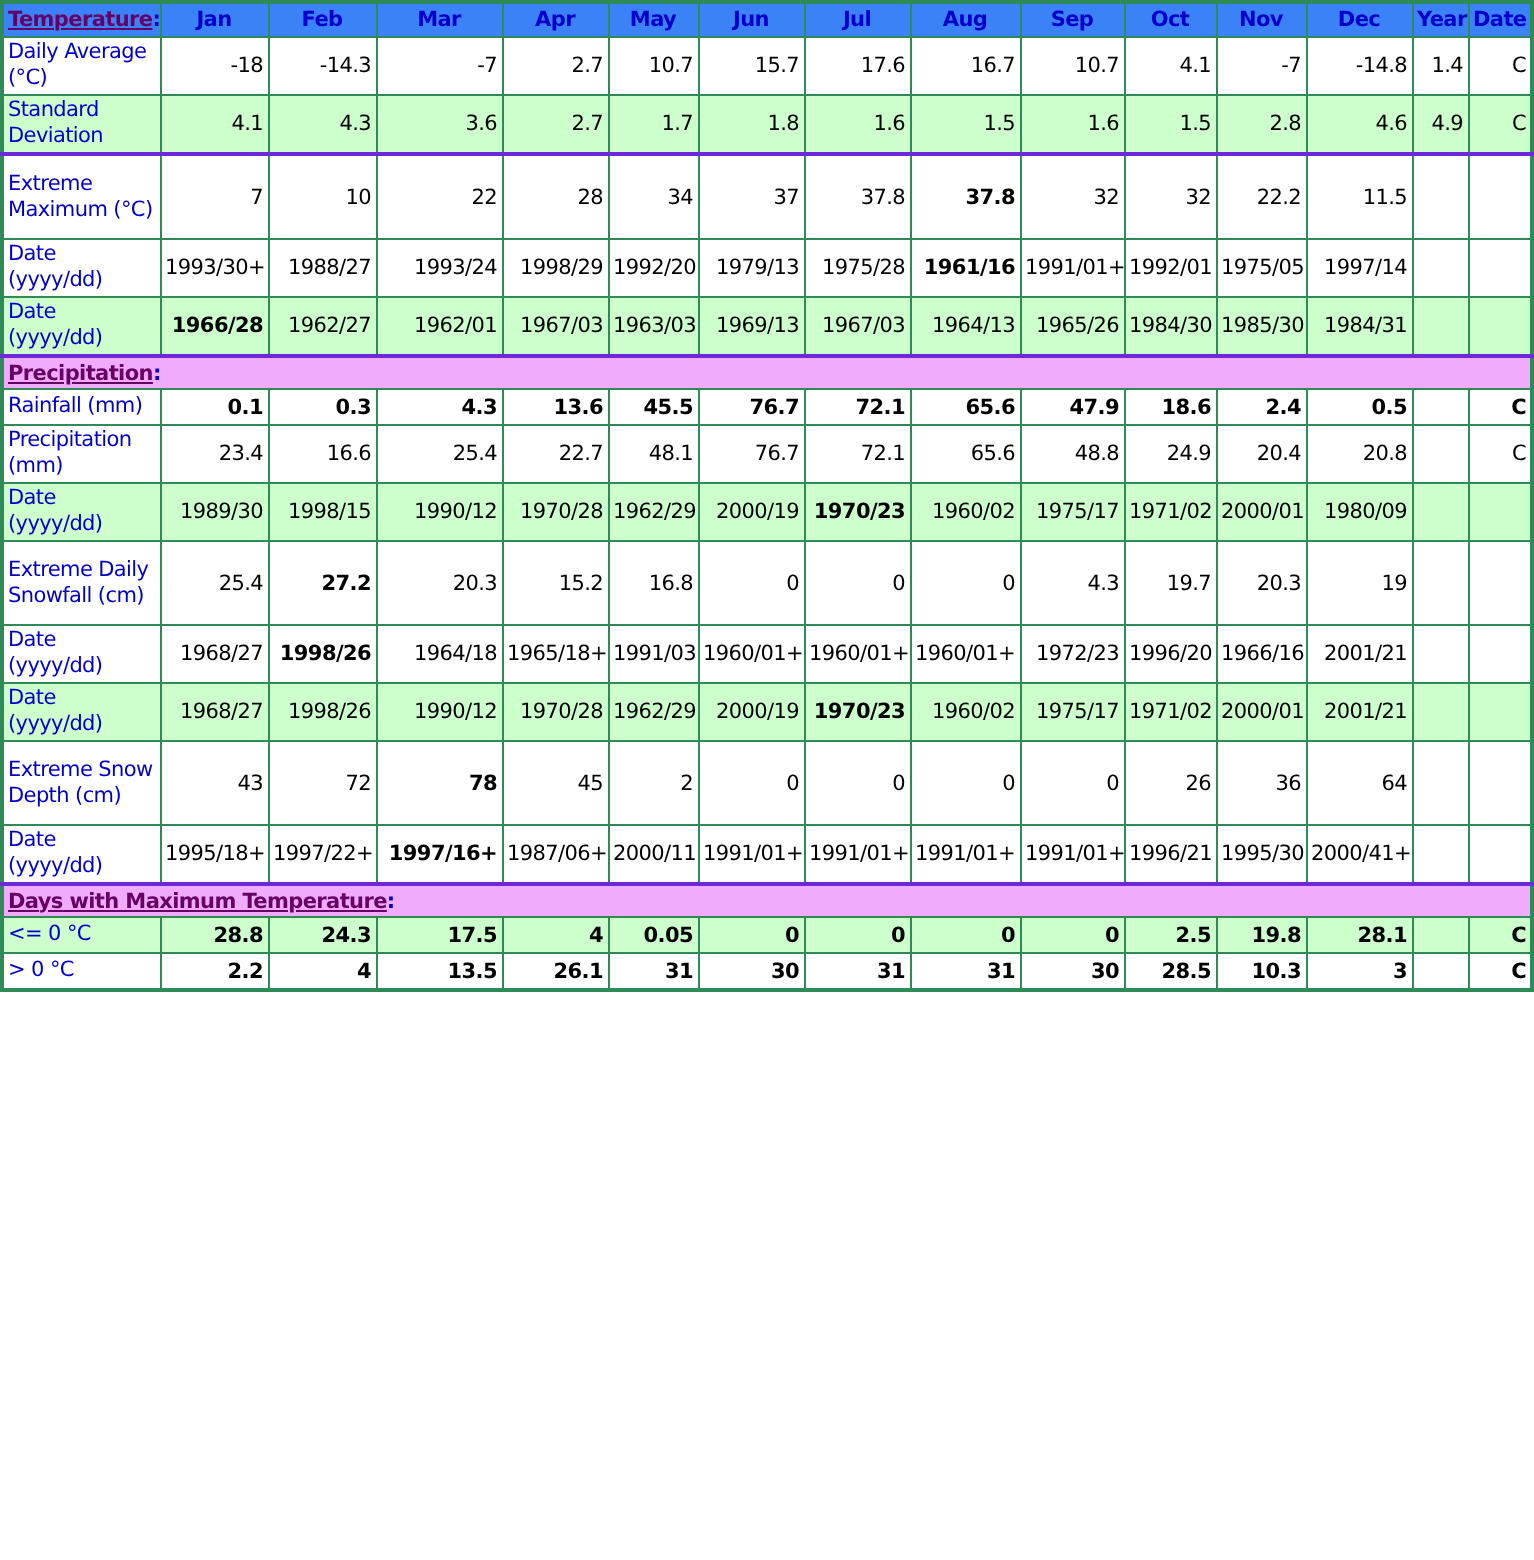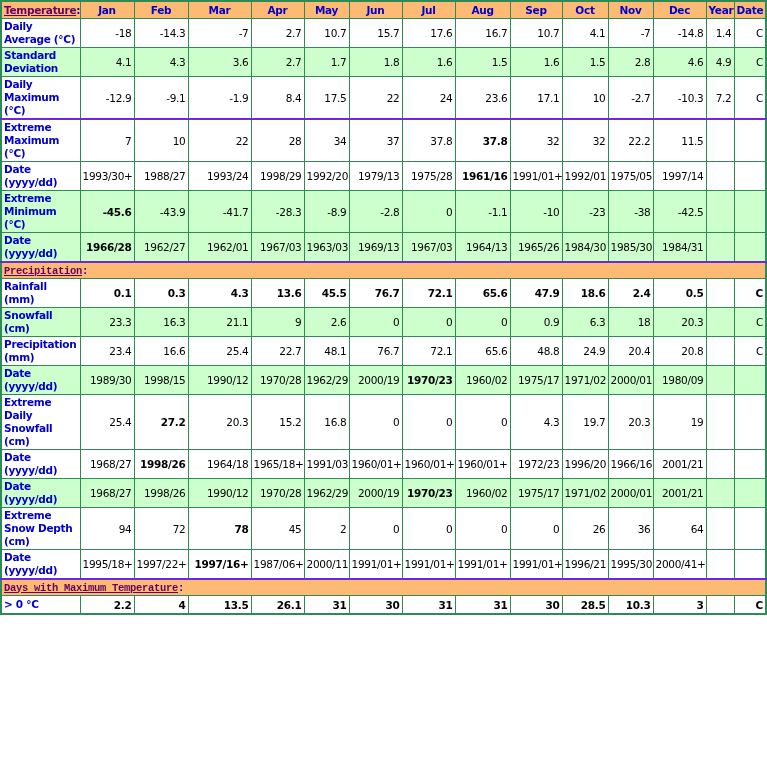--- a/index.html
+++ b/index.html
@@ -18,46 +18,46 @@
     text-align: right;
     vertical-align: middle;
     color: #000;
     overflow: hidden;
     white-space: nowrap;
   }
   table.climate th {
     color: #0000cc;
     font-weight: bold;
     text-align: center;
-    background: #fdba74;
+    background: #3b82f6;
     height: 16px;
   }
   table.climate td.lbl {
     color: #0000cc;
-    font-weight: bold;
+    font-weight: normal;
     text-align: left;
     white-space: normal;
     line-height: 13px;
     padding: 1px 2px;
   }
   table.climate th.section, table.climate td.section {
     text-align: left;
     color: #0000cc;
     font-weight: bold;
     height: 15px;
   }
   .section a { color: #660066; text-decoration: underline; }
   tr.g td { background: #ccffcc; }
   tr.w td { background: #ffffff; }
   tr.sep td { border-top: 2px solid #6d28d9; }
   td.b { font-weight: bold; }
   tr.h2 td { height: 26px; }
   tr.h3 td { height: 39px; }
   tr.h1 td { height: 15px; font-weight: bold; }
-  tr.secrow td { background: #fdba74; font-family: Liberation Mono, monospace; }
+  tr.secrow td { background: #f0abfc; }
 </style>
 </head>
 <body>
 
 <table class="climate">
   <colgroup>
     <col style="width:79px">
       <col style="width:54px">
       <col style="width:54px">
       <col style="width:63px">
@@ -121,37 +121,20 @@
         <td>1.8</td>
         <td>1.6</td>
         <td>1.5</td>
         <td>1.6</td>
         <td>1.5</td>
         <td>2.8</td>
         <td>4.6</td>
         <td>4.9</td>
         <td>C</td>
       </tr>
-      <tr class="w h3">
-        <td class="lbl">Daily Maximum (°C)</td>
-        <td>-12.9</td>
-        <td>-9.1</td>
-        <td>-1.9</td>
-        <td>8.4</td>
-        <td>17.5</td>
-        <td>22</td>
-        <td>24</td>
-        <td>23.6</td>
-        <td>17.1</td>
-        <td>10</td>
-        <td>-2.7</td>
-        <td>-10.3</td>
-        <td>7.2</td>
-        <td>C</td>
-      </tr>
       <tr class="w h3 sep">
         <td class="lbl">Extreme Maximum (°C)</td>
         <td>7</td>
         <td>10</td>
         <td>22</td>
         <td>28</td>
         <td>34</td>
         <td>37</td>
         <td>37.8</td>
         <td class="b">37.8</td>
@@ -172,37 +155,20 @@
         <td>1979/13</td>
         <td>1975/28</td>
         <td class="b">1961/16</td>
         <td>1991/01+</td>
         <td>1992/01</td>
         <td>1975/05</td>
         <td>1997/14</td>
         <td></td>
         <td></td>
       </tr>
-      <tr class="g h3">
-        <td class="lbl">Extreme Minimum (°C)</td>
-        <td class="b">-45.6</td>
-        <td>-43.9</td>
-        <td>-41.7</td>
-        <td>-28.3</td>
-        <td>-8.9</td>
-        <td>-2.8</td>
-        <td>0</td>
-        <td>-1.1</td>
-        <td>-10</td>
-        <td>-23</td>
-        <td>-38</td>
-        <td>-42.5</td>
-        <td></td>
-        <td></td>
-      </tr>
       <tr class="g h2">
         <td class="lbl">Date (yyyy/dd)</td>
         <td class="b">1966/28</td>
         <td>1962/27</td>
         <td>1962/01</td>
         <td>1967/03</td>
         <td>1963/03</td>
         <td>1969/13</td>
         <td>1967/03</td>
         <td>1964/13</td>
@@ -226,37 +192,20 @@
         <td>76.7</td>
         <td>72.1</td>
         <td>65.6</td>
         <td>47.9</td>
         <td>18.6</td>
         <td>2.4</td>
         <td>0.5</td>
         <td></td>
         <td>C</td>
       </tr>
-      <tr class="g h2">
-        <td class="lbl">Snowfall (cm)</td>
-        <td>23.3</td>
-        <td>16.3</td>
-        <td>21.1</td>
-        <td>9</td>
-        <td>2.6</td>
-        <td>0</td>
-        <td>0</td>
-        <td>0</td>
-        <td>0.9</td>
-        <td>6.3</td>
-        <td>18</td>
-        <td>20.3</td>
-        <td></td>
-        <td>C</td>
-      </tr>
       <tr class="w h2">
         <td class="lbl">Precipitation (mm)</td>
         <td>23.4</td>
         <td>16.6</td>
         <td>25.4</td>
         <td>22.7</td>
         <td>48.1</td>
         <td>76.7</td>
         <td>72.1</td>
         <td>65.6</td>
@@ -330,21 +279,21 @@
         <td>1960/02</td>
         <td>1975/17</td>
         <td>1971/02</td>
         <td>2000/01</td>
         <td>2001/21</td>
         <td></td>
         <td></td>
       </tr>
       <tr class="w h3">
         <td class="lbl">Extreme Snow Depth (cm)</td>
-        <td>94</td>
+        <td>43</td>
         <td>72</td>
         <td class="b">78</td>
         <td>45</td>
         <td>2</td>
         <td>0</td>
         <td>0</td>
         <td>0</td>
         <td>0</td>
         <td>26</td>
         <td>36</td>
@@ -364,20 +313,37 @@
         <td>1991/01+</td>
         <td>1991/01+</td>
         <td>1996/21</td>
         <td>1995/30</td>
         <td>2000/41+</td>
         <td></td>
         <td></td>
       </tr>
       <tr class="secrow h1 sep">
         <td colspan="15" class="section"><a href="#">Days with Maximum Temperature</a><span>:</span></td>
+      </tr>
+      <tr class="g h1">
+        <td class="lbl">&lt;= 0 °C</td>
+        <td>28.8</td>
+        <td>24.3</td>
+        <td>17.5</td>
+        <td>4</td>
+        <td>0.05</td>
+        <td>0</td>
+        <td>0</td>
+        <td>0</td>
+        <td>0</td>
+        <td>2.5</td>
+        <td>19.8</td>
+        <td>28.1</td>
+        <td></td>
+        <td>C</td>
       </tr>
       <tr class="w h1">
         <td class="lbl">&gt; 0 °C</td>
         <td>2.2</td>
         <td>4</td>
         <td>13.5</td>
         <td>26.1</td>
         <td>31</td>
         <td>30</td>
         <td>31</td>

